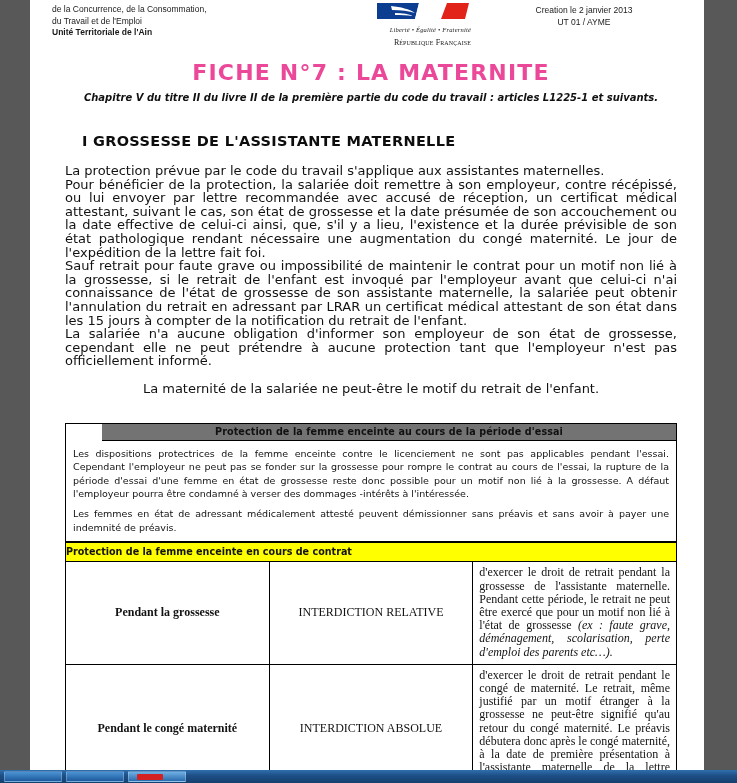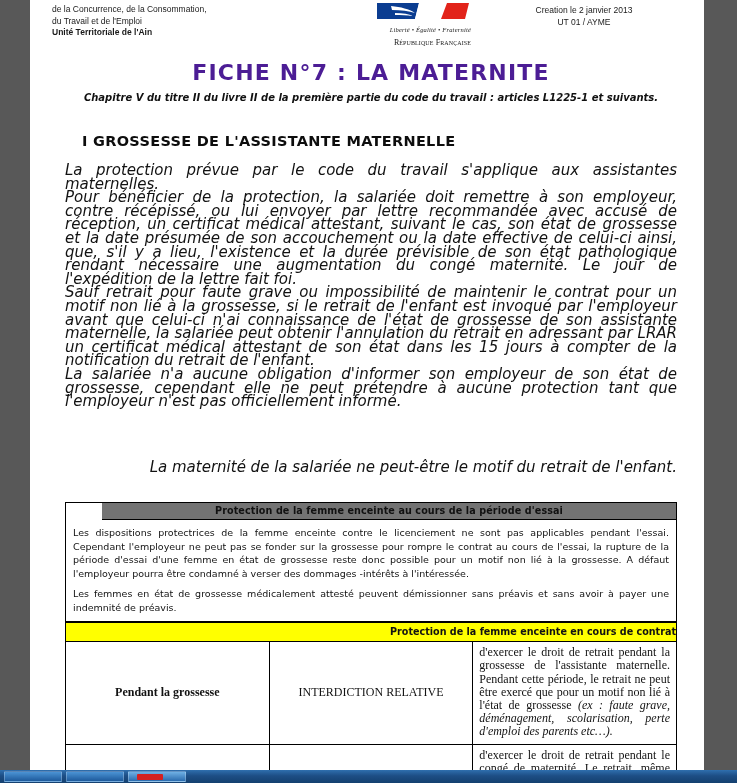--- a/index.html
+++ b/index.html
@@ -95,21 +95,21 @@
     text-align: center;
     font-size: 8.5px;
     line-height: 12px;
     color: #1a1a1a;
     padding-right: 22px;
   }
 
   
   .doc-title {
     text-align: center;
-    color: #4c1d95;
+    color: #ec4899;
     font-weight: bold;
     font-size: 22px;
     letter-spacing: 1.2px;
     margin-top: 8px;
     font-family: "DejaVu Sans", sans-serif;
   }
   .doc-subtitle {
     text-align: center;
     font-style: italic;
     font-weight: bold;
@@ -125,29 +125,28 @@
     font-size: 14.5px;
     font-weight: bold;
     letter-spacing: .3px;
     color: #0d0d0d;
     font-family: "DejaVu Sans", sans-serif;
   }
 
   
   .body-block {
     margin: 15px 13px 0 13px;
-    font-size: 15px;
+    font-size: 13px;
     line-height: 13.6px;
     color: #121212;
     text-align: justify;
     font-family: "DejaVu Sans", sans-serif;
-    font-style: italic;
   }
   .body-block p { margin: 0; }
-  .body-block p.nojust { text-align: right; margin-top: 39px; }
+  .body-block p.nojust { text-align: center; }
   .gap { height: 13.6px; }
 
   
   .box {
     margin: 14px 13px 0 13px;
     border: 1px solid #000;
     border-collapse: collapse;
     width: calc(100% - 26px);
   }
   .yellow-bar {
@@ -174,21 +173,21 @@
 
   
   .tbl {
     margin: 0 13px 0 13px;
     width: calc(100% - 26px);
     border-collapse: collapse;
     table-layout: fixed;
   }
   .tbl .yellow-head td {
     background: #ffff00;
-    text-align: right;
+    text-align: left;
     font-weight: bold;
     font-size: 9.6px;
     padding: 2px 0 3px 0;
     border: 1px solid #000;
     font-family: "DejaVu Sans", sans-serif;
   }
   .tbl td {
     border: 1px solid #000;
     vertical-align: middle;
     font-size: 12px;
@@ -294,21 +293,21 @@
       <p class="nojust">La maternité de la salariée ne peut-être le motif du retrait de l'enfant.</p>
       <div class="gap"></div>
     </div>
 
     <div class="box">
       <div class="yellow-bar">Protection de la femme enceinte au cours de la période d'essai</div>
       <div class="box-body">
         <p>Les dispositions protectrices de la femme enceinte contre le licenciement ne sont pas applicables pendant l'essai. Cependant l'employeur ne peut pas se fonder sur la grossesse pour rompre le contrat au cours de l'essai, la rupture de la période d'essai d'une femme en état de grossesse reste donc possible pour un motif non lié à la grossesse. A défaut l'employeur pourra être condamné à verser des dommages -intérêts à l'intéressée.</p>
       </div>
       <div class="box-body" style="padding-top:0;">
-        <p>Les femmes en état de grossesse médicalement attesté peuvent démissionner sans préavis et sans avoir à payer une indemnité de préavis.</p>
+        <p>Les femmes en état de adressant médicalement attesté peuvent démissionner sans préavis et sans avoir à payer une indemnité de préavis.</p>
       </div>
     </div>
 
     <table class="tbl">
       <tbody>
         <tr class="yellow-head">
           <td colspan="3">Protection de la femme enceinte en cours de contrat</td>
         </tr>
 
         <tr>

